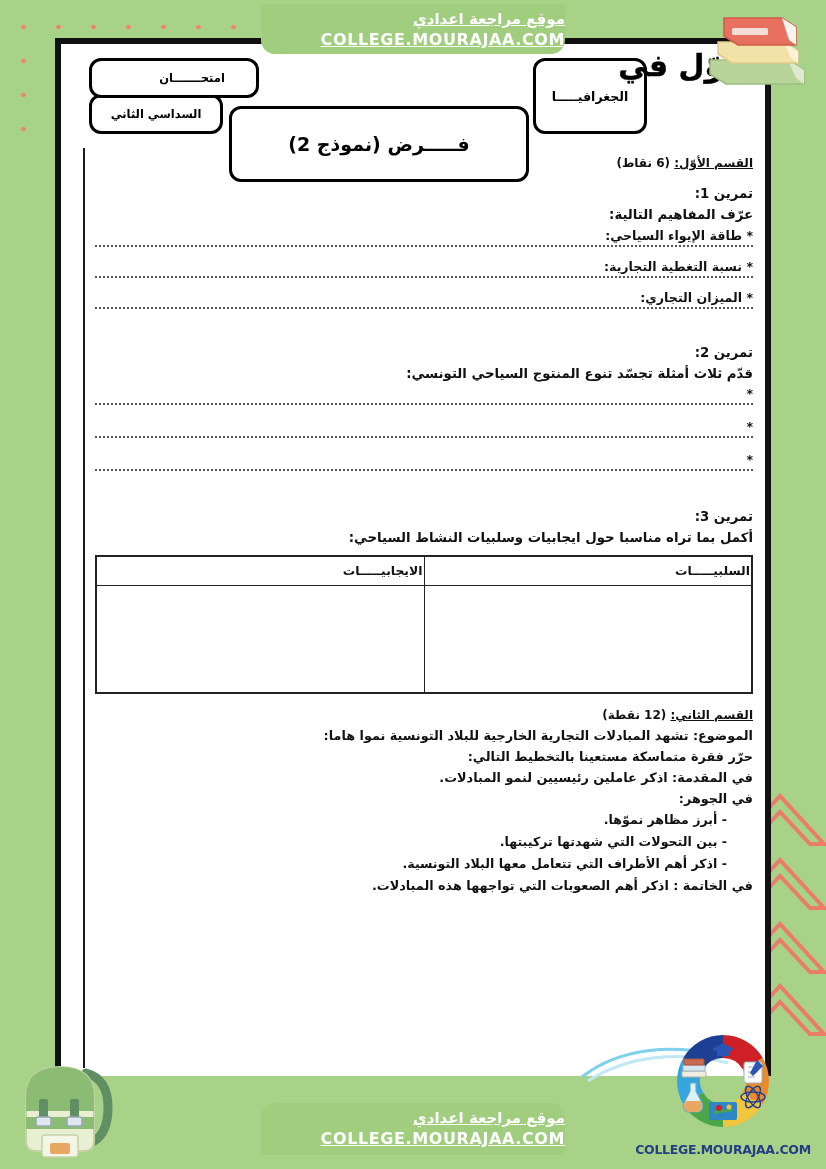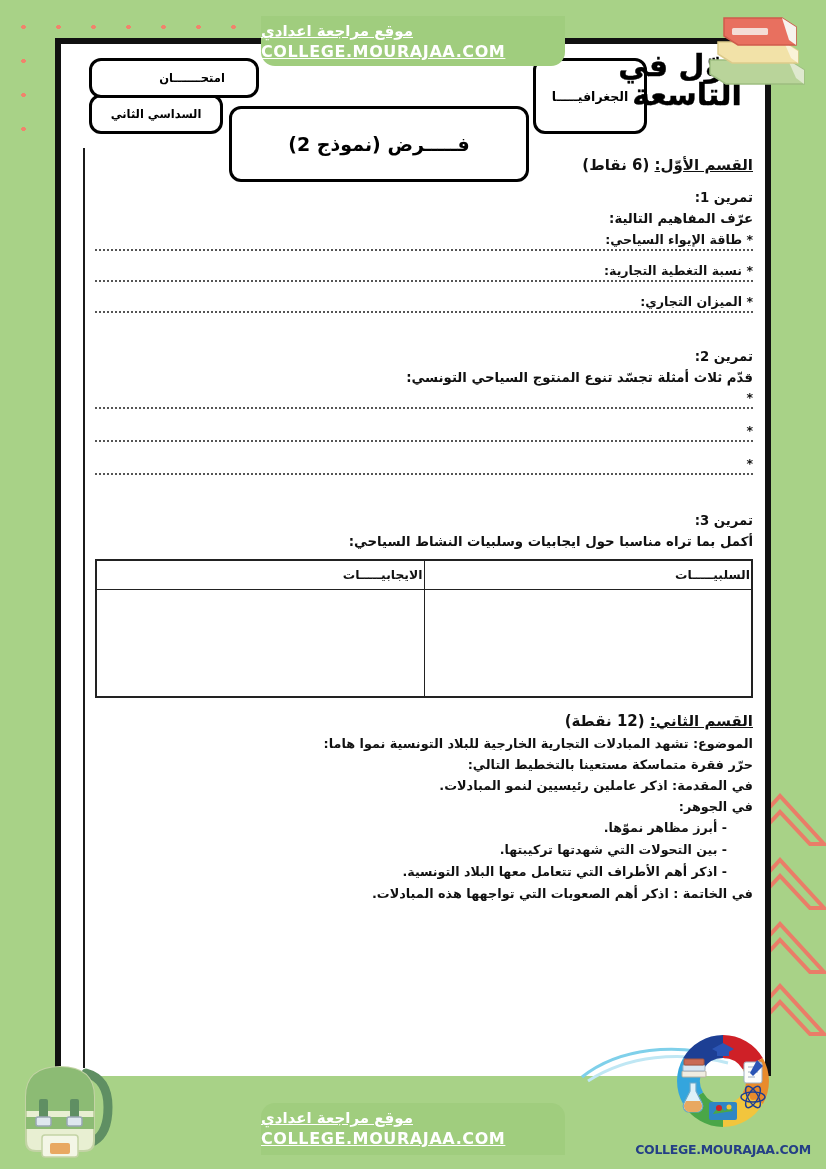--- a/index.html
+++ b/index.html
@@ -21,23 +21,22 @@
   .dot-strip{
     position:absolute;left:0;top:0;width:62px;height:160px;
     background-image:radial-gradient(#f0846c 2.2px, transparent 2.3px);
     background-size:35px 34px;background-position:6px 10px;
     z-index:3;pointer-events:none;
   }
 
   
   .banner{
     position:absolute;left:50%;transform:translateX(-50%);
-    width:304px;text-align:left;color:#ffffff;z-index:6;
+    width:304px;text-align:right;color:#ffffff;z-index:6;
     background:#a0cd7e;
-    margin-top:12px;
   }
   .banner-top{top:4px;height:50px;border-radius:0 0 14px 14px;}
   .banner-bottom{bottom:14px;height:52px;border-radius:14px 14px 0 0;}
   .banner .ln1{
     font-size:15px;font-weight:bold;text-decoration:underline;
     padding-top:6px;letter-spacing:.3px;
   }
   .banner .ln2{
     font-size:16px;font-weight:bold;text-decoration:underline;
     letter-spacing:.6px;direction:ltr;margin-top:2px;
@@ -93,21 +92,21 @@
     -webkit-text-stroke:.4px #000;
   }
   .big-title span{display:block;}
 
   
   .body-col{
     position:absolute;left:34px;right:12px;top:112px;
     text-align:right;color:#111;
   }
   .ln{font-size:13.3px;font-weight:bold;line-height:1.25;margin:0 0 4px 0;}
-  .heading{font-size:15px;font-weight:bold;margin:0 0 6px 0;}
+  .heading{font-size:12px;font-weight:bold;margin:0 0 6px 0;}
   .heading .u{text-decoration:underline;}
   .exo{font-size:13.3px;font-weight:bold;margin:16px 0 6px 0;}
   .gap-sm{height:8px;}
   .gap-md{height:14px;}
 
   .item{font-size:12.6px;font-weight:bold;margin:0 0 2px 0;}
   .dots{
     border-bottom:2px dotted #555;height:0;margin:0 0 12px 0;
   }
   .dots-full{border-bottom:2px dotted #555;height:0;margin:2px 0 14px 0;}
@@ -233,21 +232,20 @@
   <div class="page-inner">
     <div class="inner-rule"></div>
 
     <div class="title-row">
       <div class="tbox tbox-sem">السداسي الثاني</div>
       <div class="tbox tbox-exam">امتحـــــــان</div>
       <div class="tbox tbox-mid">فـــــرض (نموذج 2)</div>
       <div class="tbox tbox-sub">الجغرافيـــــا</div>
       <div class="big-title">
         <span>الأوّل في</span>
-        <span>التاسعة</span>
       </div>
     </div>
 
     <div class="body-col">
 
       <div class="heading">
         <span class="u">القسم الأوّل:</span>
         <span>(6 نقاط)</span>
       </div>
 

